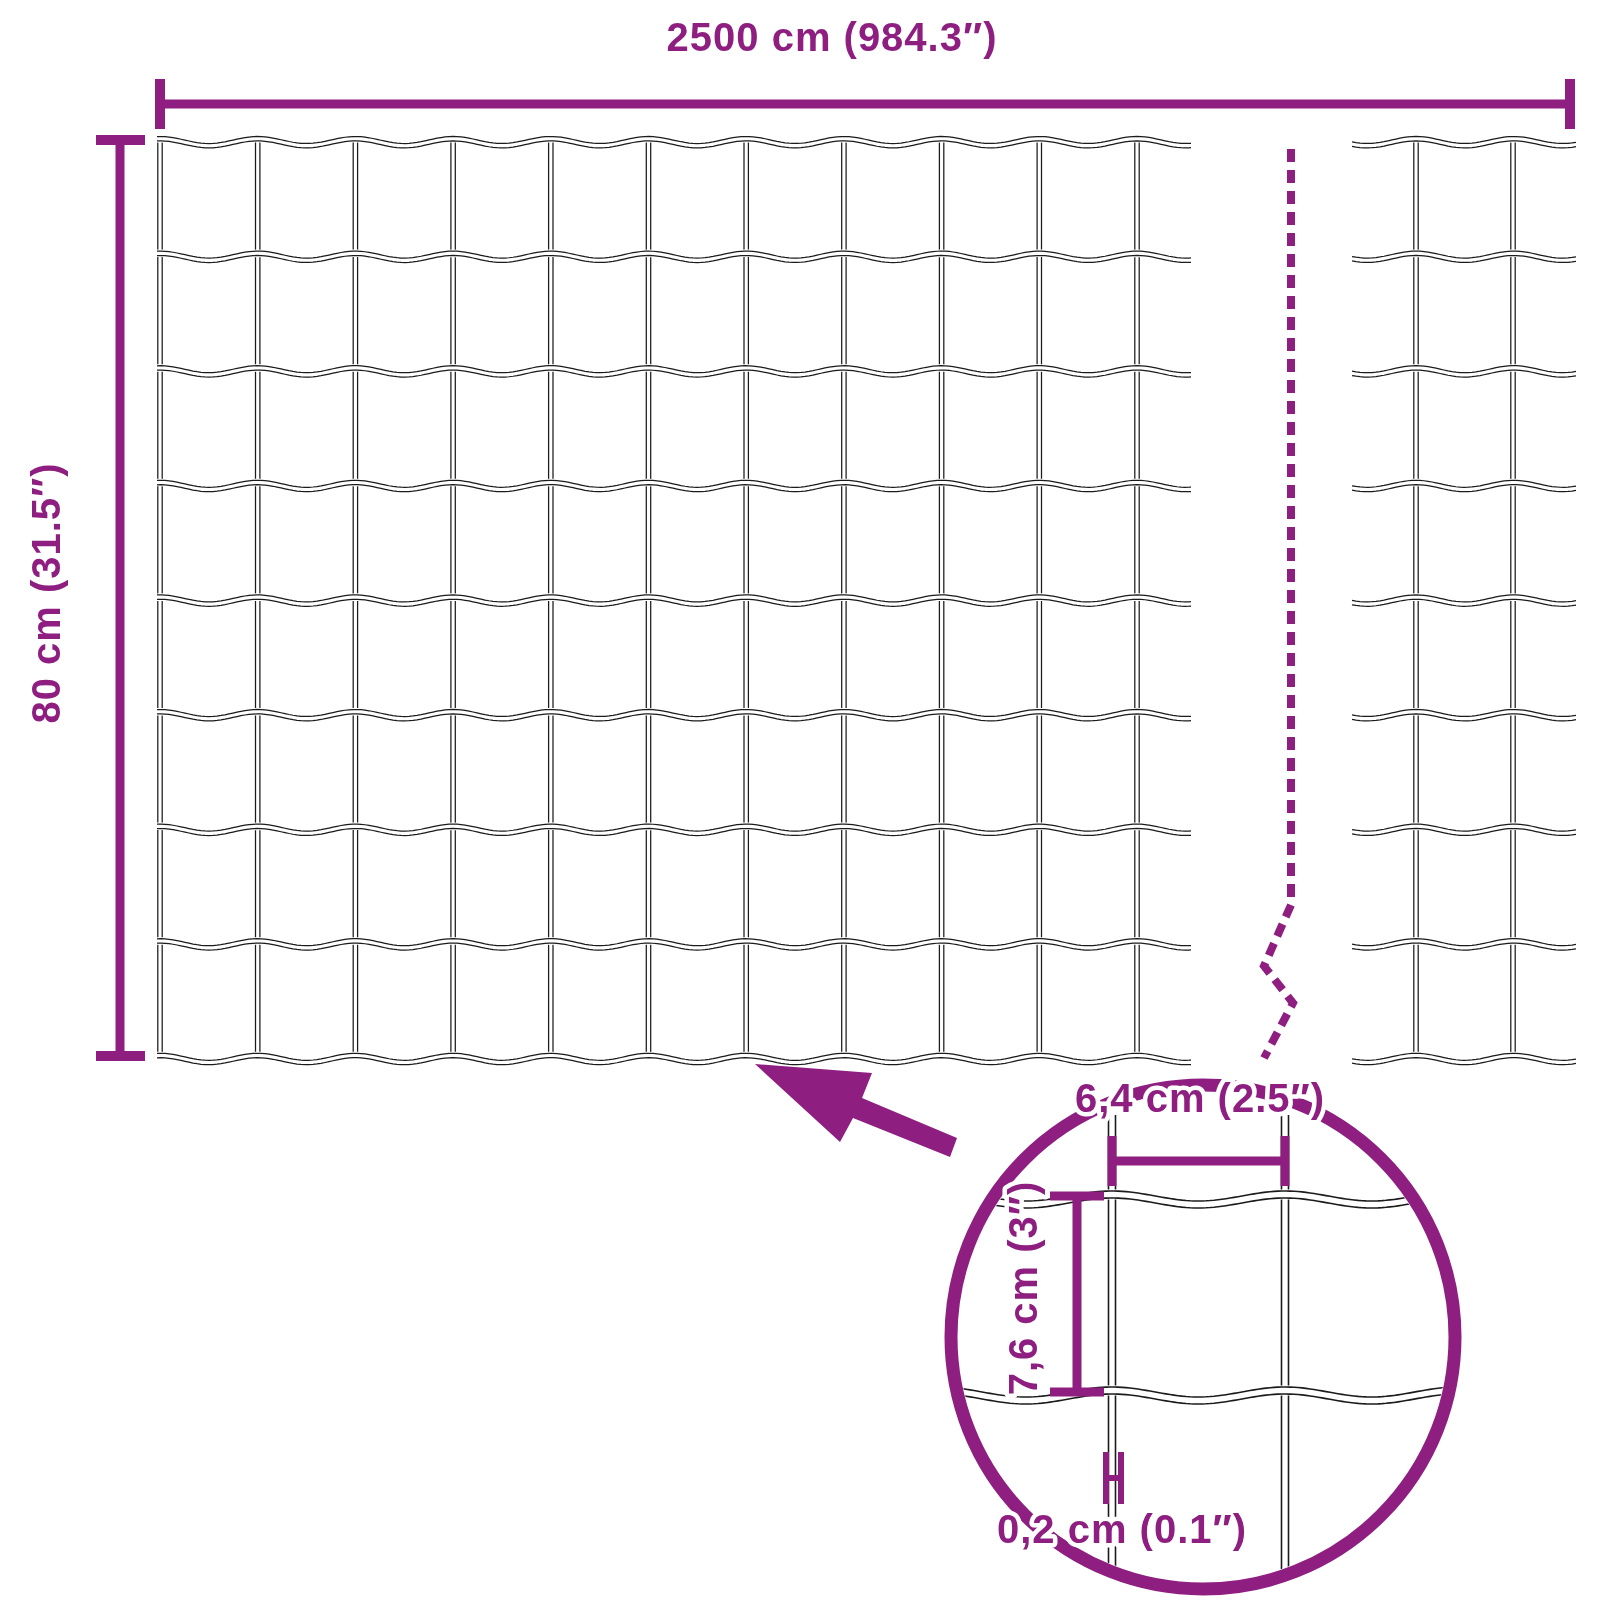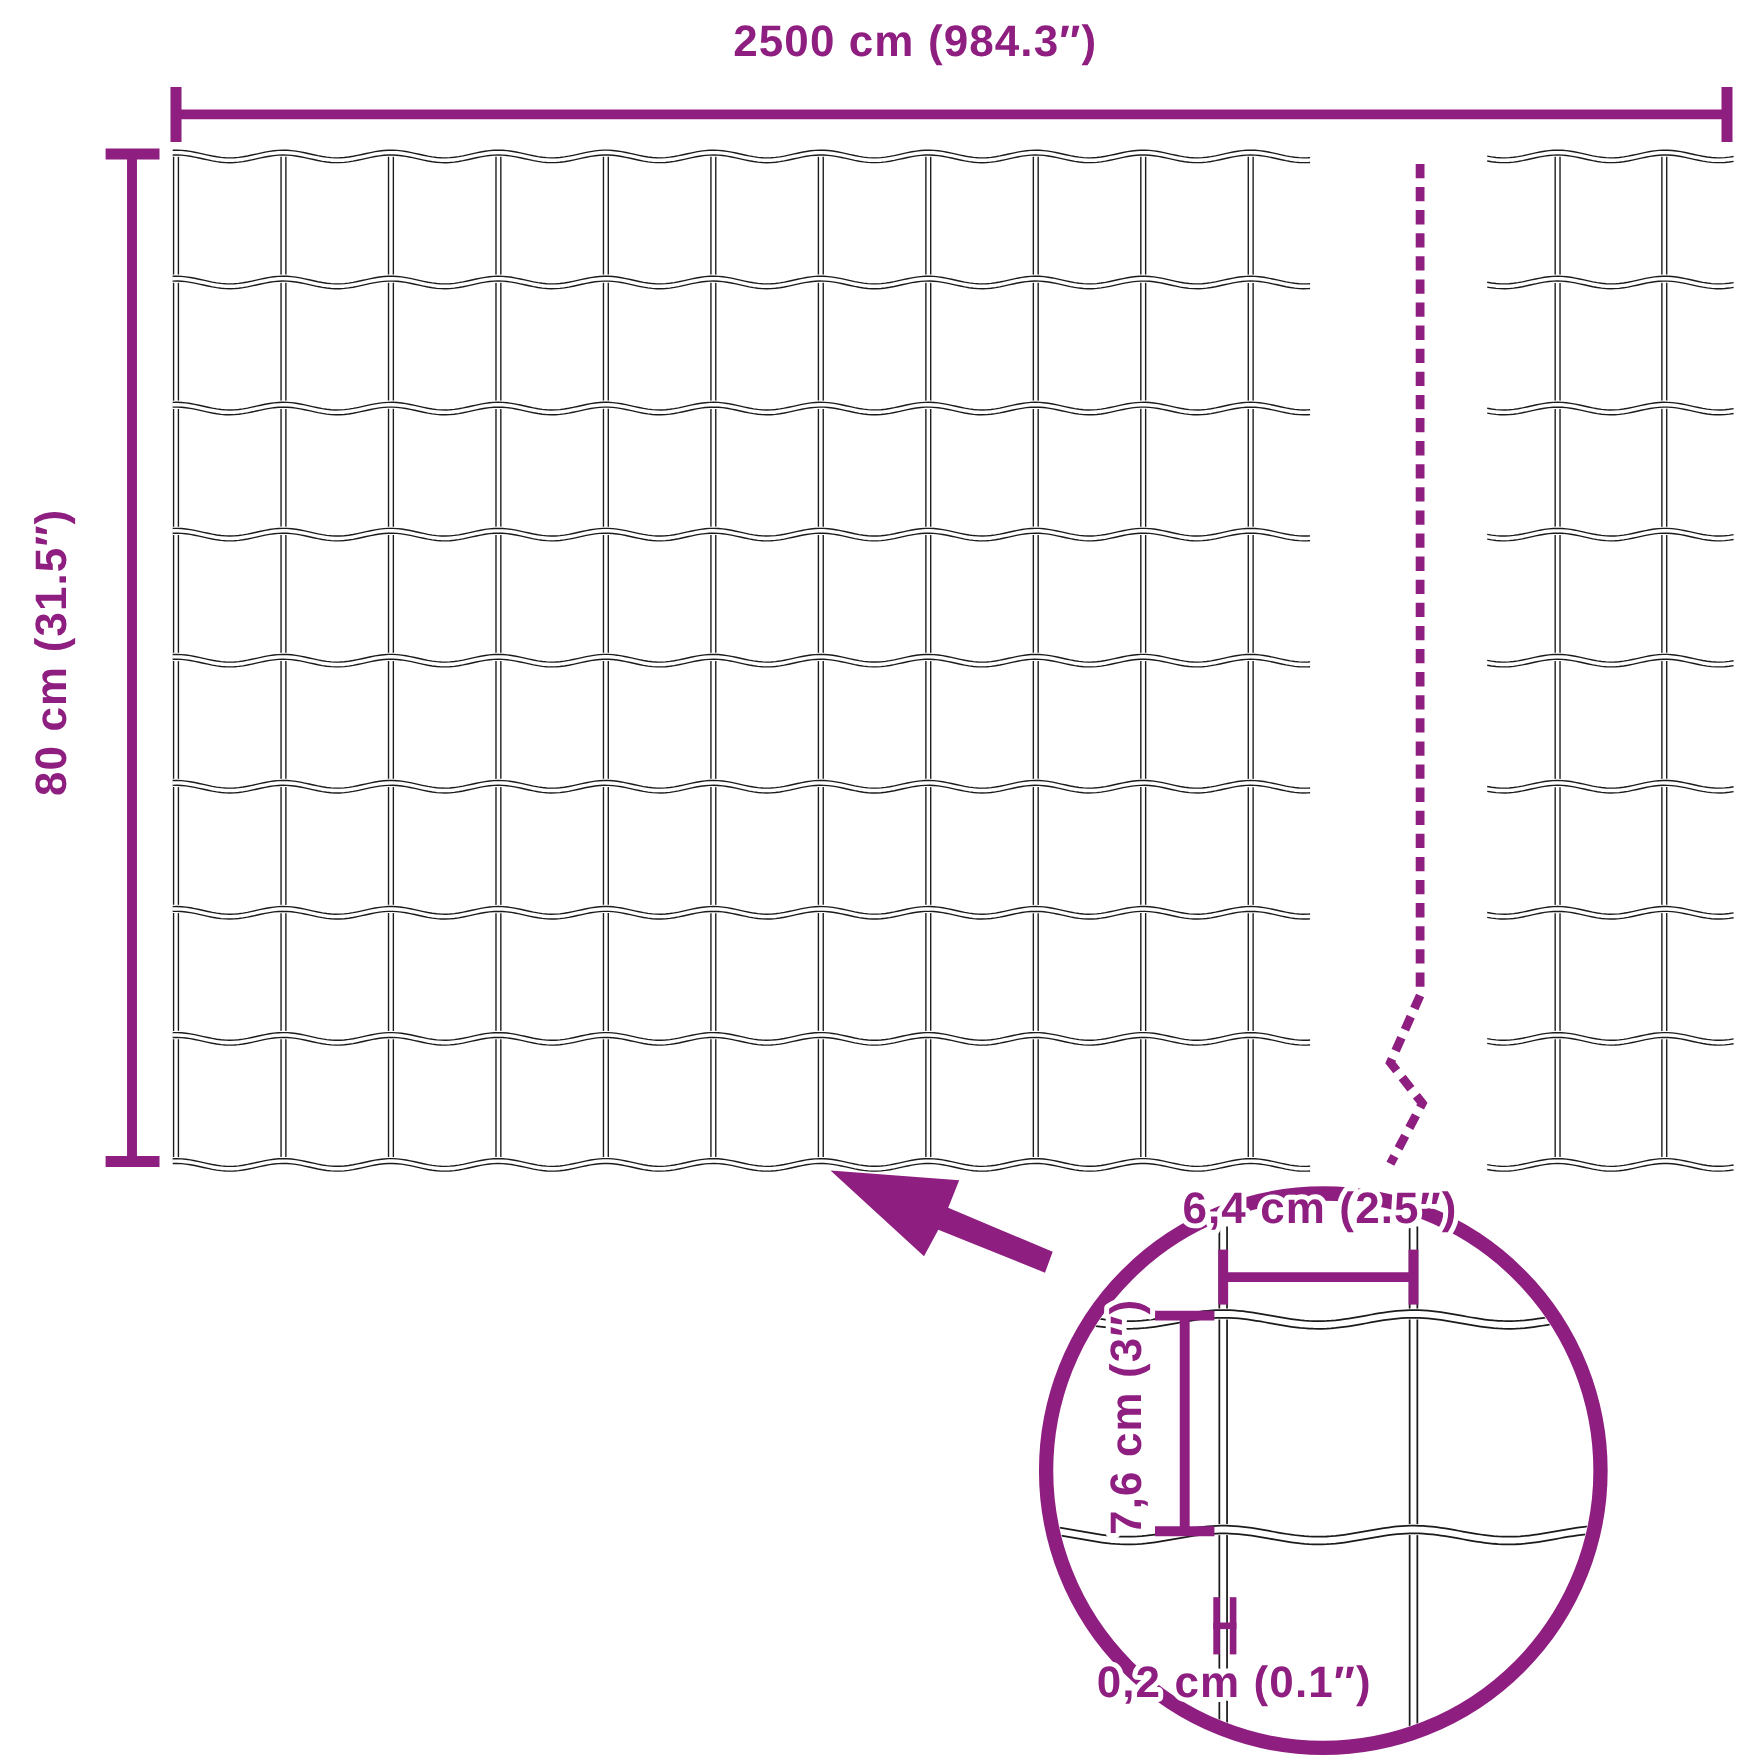--- a/index.html
+++ b/index.html
@@ -1,16 +1,16 @@
 <!DOCTYPE html>
 <html><head>
 <meta charset="utf-8">
 <style>
   html,body{margin:0;padding:0;background:#ffffff;}
-  .stage{position:relative;width:1600px;height:1600px;background:#ffffff;overflow:hidden;border-radius:32px;}
+  .stage{position:relative;width:1600px;height:1600px;background:#ffffff;overflow:hidden;}
   svg{position:absolute;left:0;top:0;}
   .lbl{
     font-family:"Liberation Sans","DejaVu Sans",sans-serif;
     font-weight:700;
     font-size:40px;
     letter-spacing:1px;
     paint-order:stroke;
     stroke:#ffffff;
     stroke-width:9px;
     stroke-linejoin:round;

